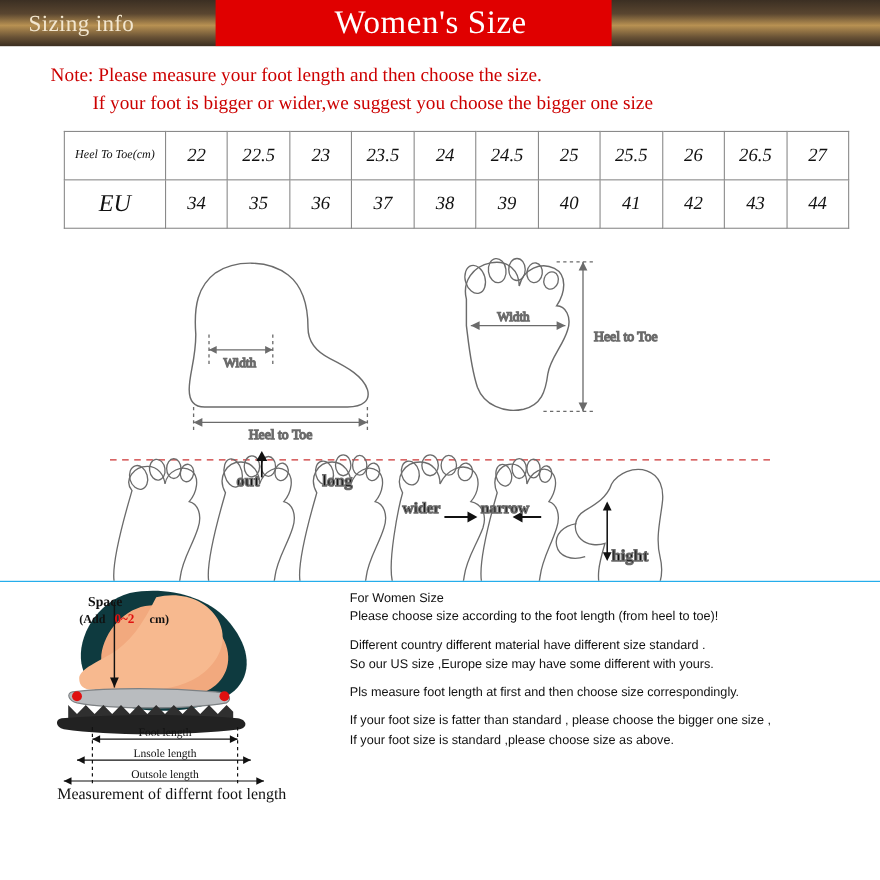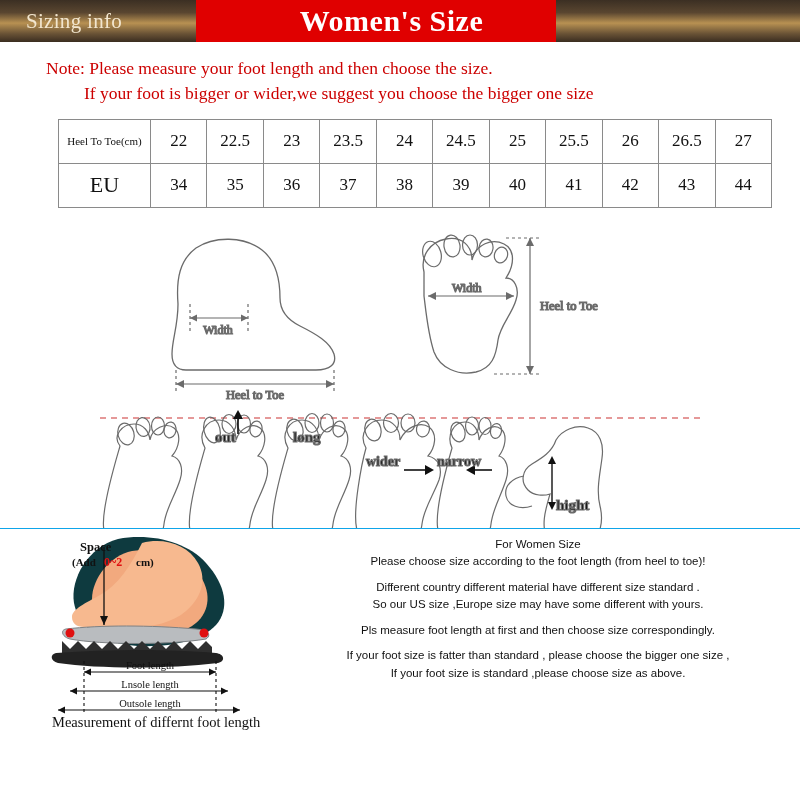--- a/index.html
+++ b/index.html
@@ -37,21 +37,21 @@
     height: 42px;
     background: #e00000;
     display: flex;
     align-items: center;
     justify-content: center;
     z-index: 1;
   }
   .header-title-band span {
     color: #ffffff;
     font-size: 30px;
-    font-weight: bold;
+    font-weight: normal;
     letter-spacing: .5px;
     margin-left: 31px;
   }
 
   
   .notes {
     padding: 14px 30px 8px 46px;
     color: #cc0000;
     font-size: 17.5px;
     line-height: 1.45;
@@ -64,20 +64,21 @@
     border-collapse: collapse;
     width: 100%;
     table-layout: fixed;
   }
   table.size td {
     border: 1px solid #8a8a8a;
     text-align: center;
     font-size: 17px;
     height: 44px;
     color: #111;
+    font-style: italic;
   }
   table.size td.rowhead {
     width: 92px;
     font-size: 22px;
   }
   table.size td.rowhead.small { font-size: 11px; }
 
   
   .diagrams { position: relative; height: 320px; }
   .diagrams svg { position: absolute; left: 0; top: 0; }
@@ -88,27 +89,26 @@
   .bottom {
     position: relative;
     height: 215px;
     border-top: 1px solid #0ea5e9;
   }
   .bottom-left {
     position: absolute; left: 0; top: 0;
     width: 310px; height: 215px;
   }
   .bottom-right {
-    position: absolute; left: 300px; top: 8px;
+    position: absolute; left: 318px; top: 8px;
     width: 476px;
     font-family: "Liberation Sans", sans-serif;
     font-size: 11.5px;
     color: #111;
     line-height: 1.35;
-    text-align: center;
   }
   .bottom-right p { margin: 0 0 10px 0; }
   .bottom-right p.tight { margin-bottom: 2px; }
   .caption {
     position: absolute;
     left: 52px; bottom: 13px;
     font-size: 14.5px;
     color: #111;
     font-family: "Liberation Serif", serif;
   }

